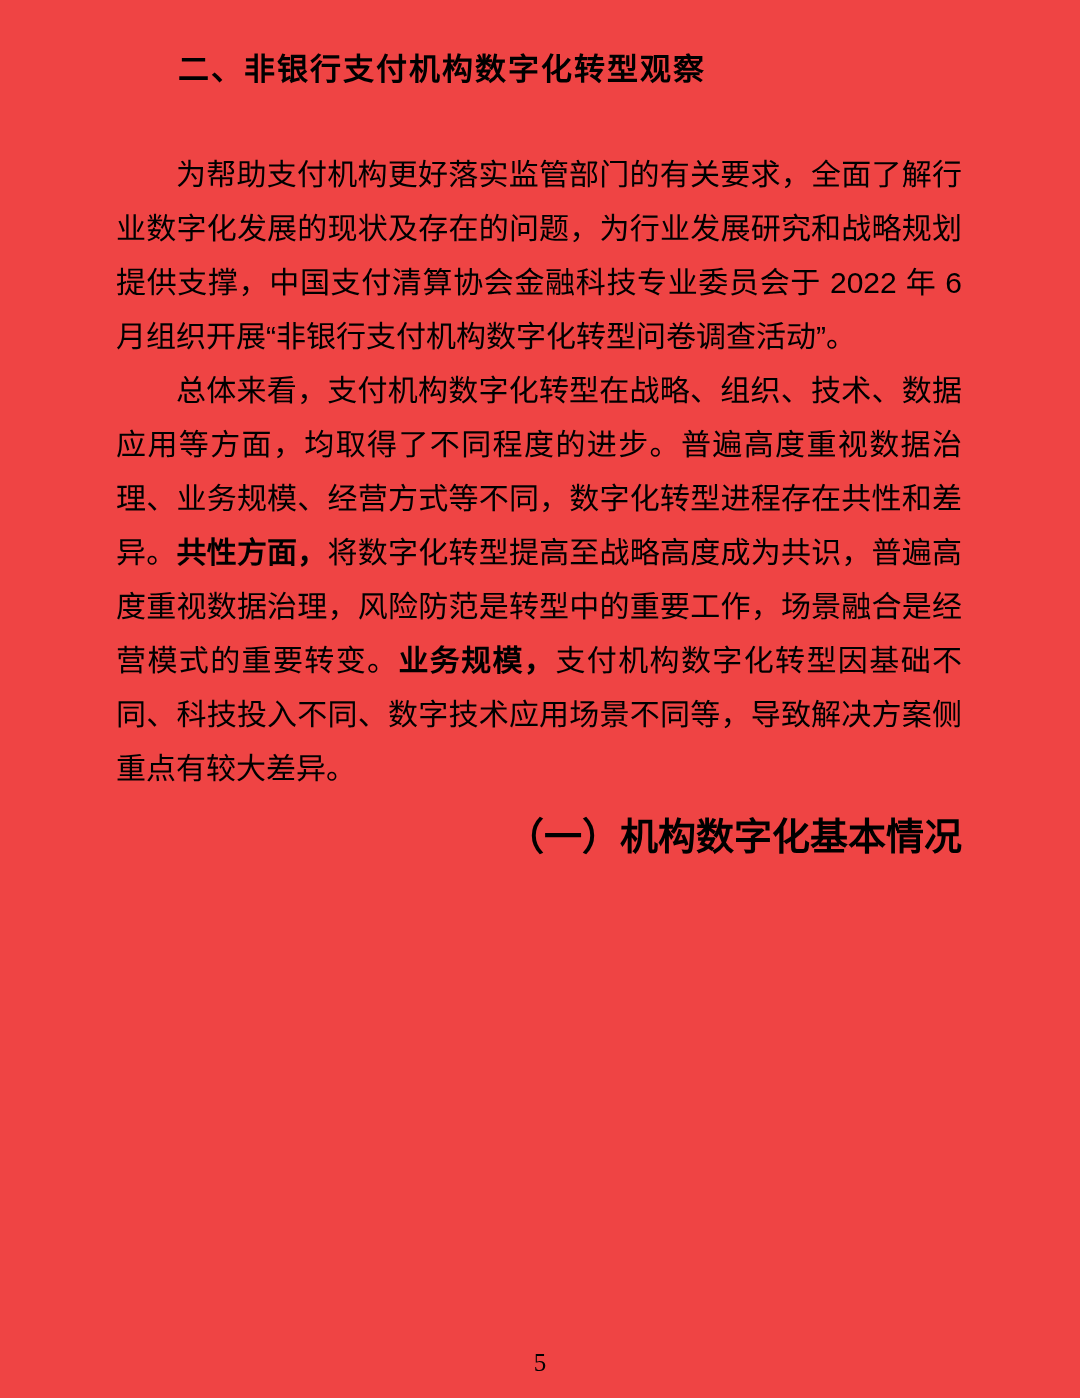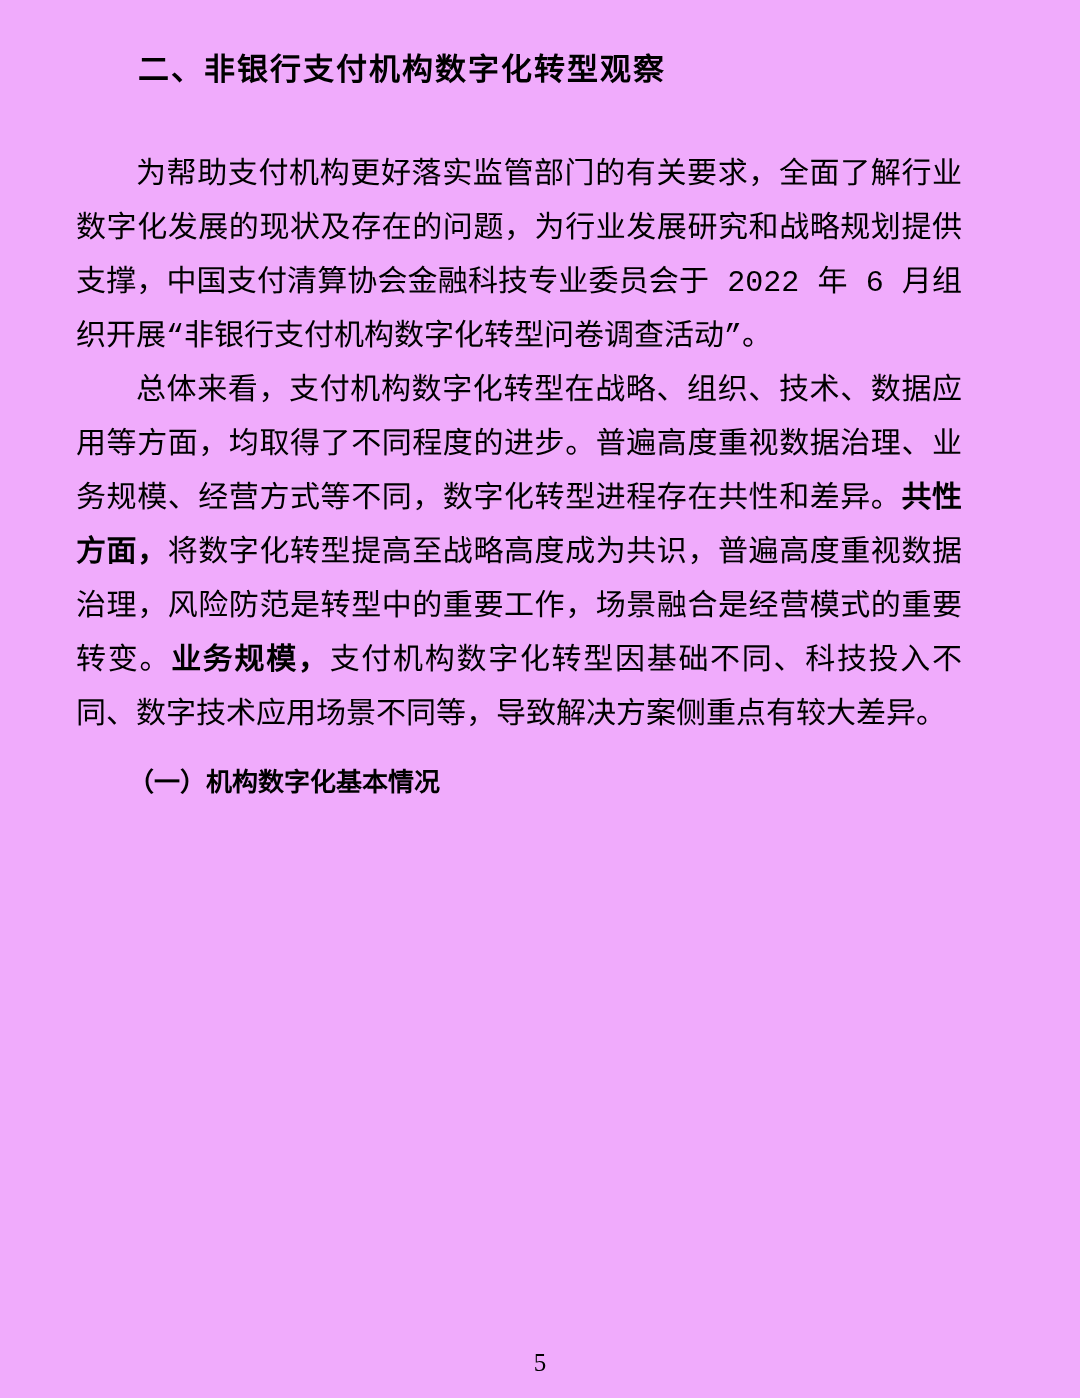--- a/index.html
+++ b/index.html
@@ -11,53 +11,54 @@
     width: 1080px;
     height: 1398px;
     overflow: hidden;
     color: #000000;
     position: relative;
   }
   .page {
     box-sizing: border-box;
     width: 1080px;
     height: 1398px;
-    padding: 48px 118px 0 76px;
-    background: #f0abfc;
+    padding: 48px 118px 0 116px;
+    background: #ef4444;
     position: relative;
   }
   .doc-title {
     font-family: "Liberation Sans", "DejaVu Sans", sans-serif;
     font-weight: 700;
     font-size: 31px;
     line-height: 44px;
     letter-spacing: 2px;
     text-indent: 2em;
     margin: 0 0 56px 0;
   }
   .para {
-    font-family: Liberation Mono, monospace;
+    font-family: Liberation Sans, sans-serif;
     font-size: 30px;
     line-height: 54px;
     text-align: justify;
     text-justify: inter-ideograph;
     text-indent: 2em;
     margin: 0;
   }
   .para .seg-bold {
     font-weight: 700;
     margin-top: 28px;
   }
   .sub-heading {
     font-family: "Liberation Serif", "DejaVu Serif", serif;
     font-weight: 700;
-    font-size: 26px;
+    font-size: 38px;
     line-height: 54px;
     text-indent: 2em;
     margin: 14px 0 16px 0;
+    text-align: right;
   }
   .page-footer {
     position: absolute;
     left: 0;
     right: 0;
     top: 1348px;
     text-align: center;
     font-family: "Liberation Serif", "DejaVu Serif", serif;
     font-size: 25px;
     line-height: 30px;

